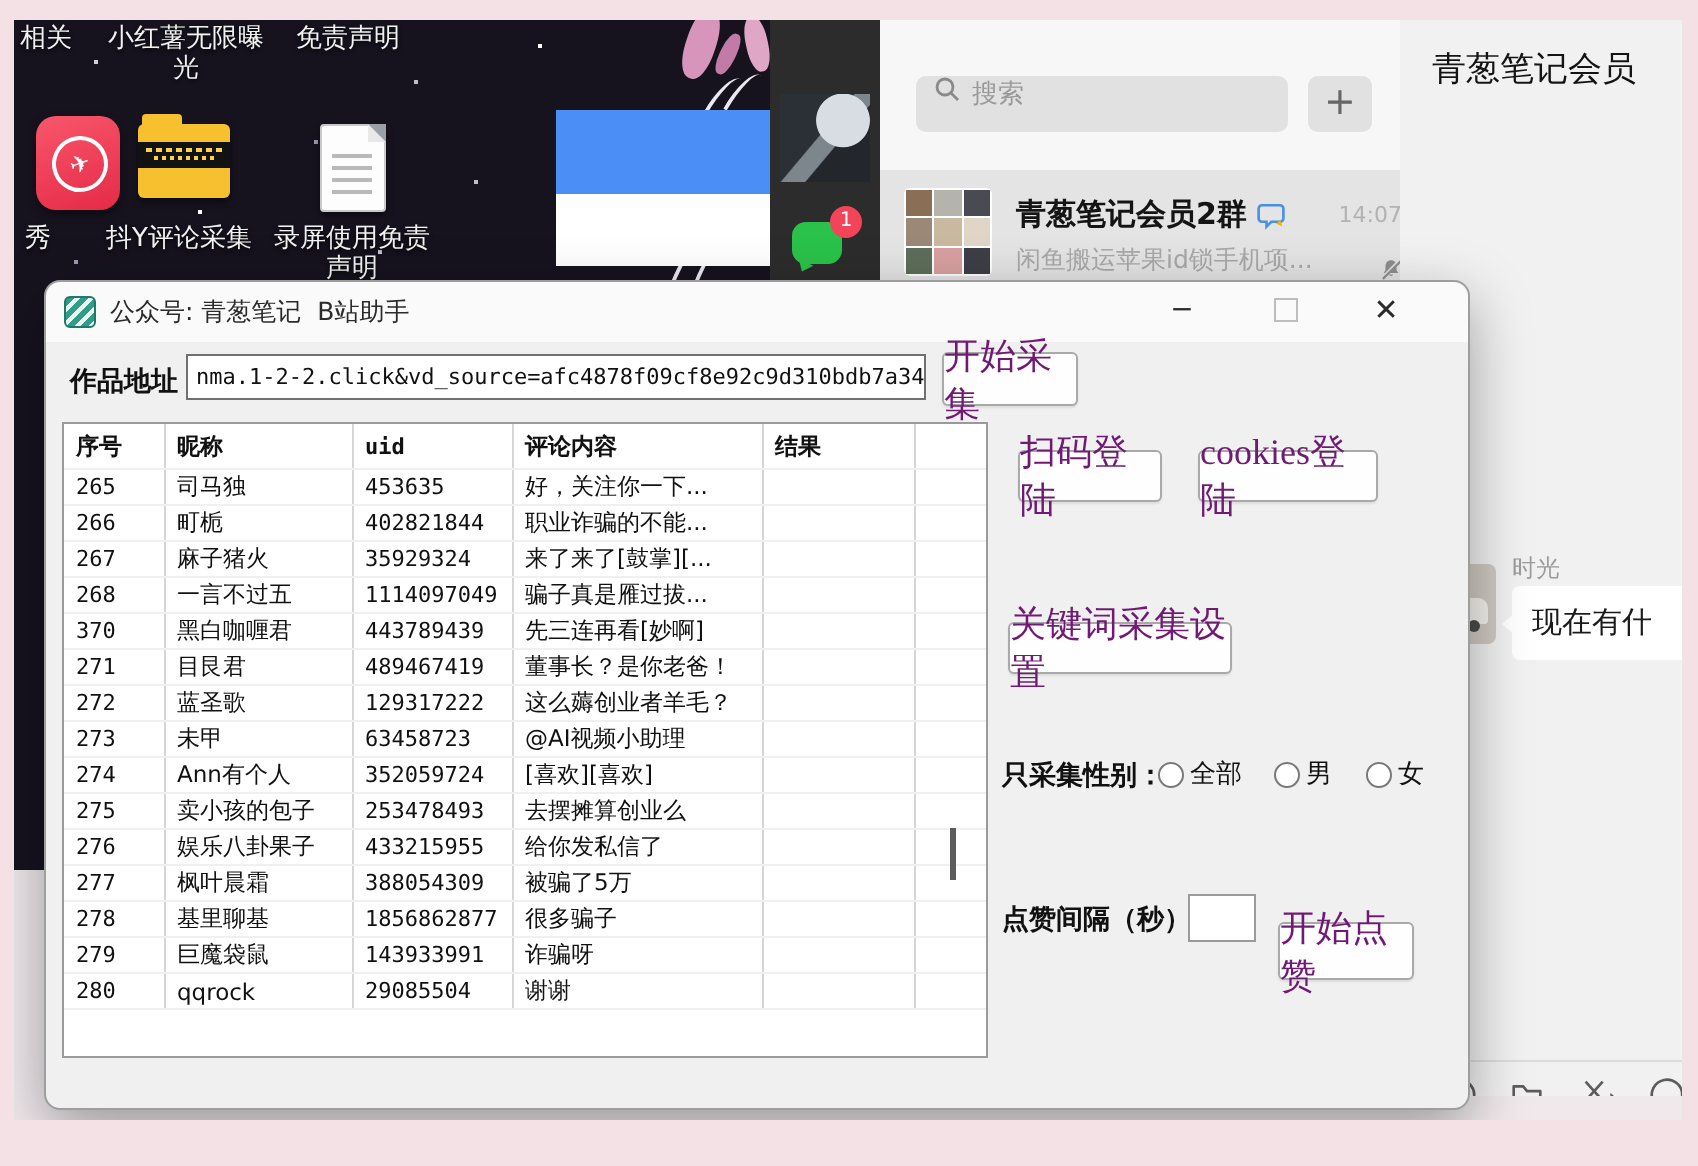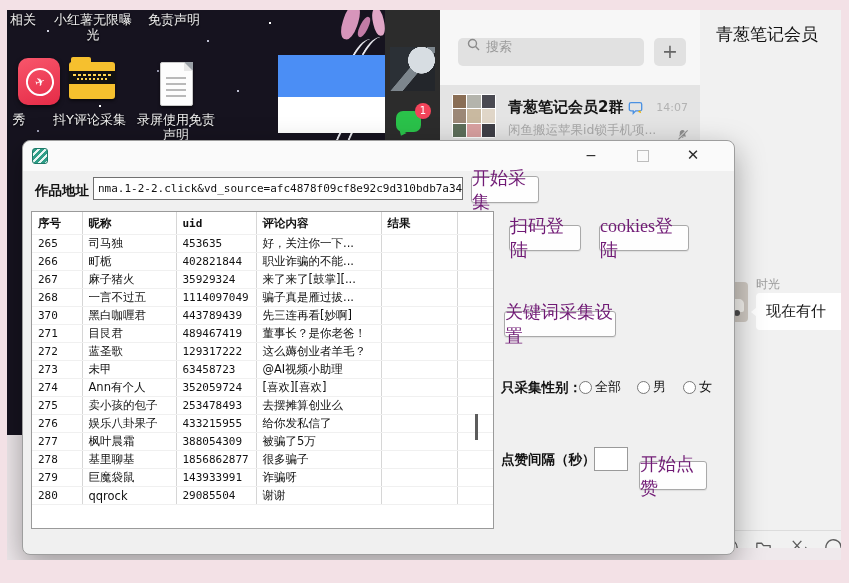--- a/index.html
+++ b/index.html
@@ -65,21 +65,21 @@
   .unread-badge{left:19px;top:-8px;width:16px;height:16px;background:#f3445a;border-radius:50%;
     color:#fff;font-size:10px;line-height:16px;text-align:center;}
 
   
   .wx-list{left:433px;top:0;width:260px;height:545px;background:#f7f7f7;border-right:1px solid #e4e4e4;}
   .search-box{left:18px;top:28px;width:186px;height:28px;background:#e1e1e1;border-radius:5px;
     display:flex;align-items:flex-start;color:#999;font-size:13px;}
   .search-box svg{margin:0 6px 0 9px;}
   .add-btn{left:214px;top:28px;width:32px;height:28px;background:#e1e1e1;border-radius:5px;
     color:#666;font-size:19px;line-height:26px;text-align:center;}
-  .chat-item{left:0;top:75px;width:260px;height:62px;background:#e4e4e4;}
+  .chat-item{left:0;top:75px;width:260px;height:62px;background:#e4e4e4;padding-left:13px;}
   .grid-avatar{left:12px;top:9px;width:44px;height:44px;background:#fff;border-radius:3px;
     display:grid;grid-template-columns:1fr 1fr 1fr;grid-template-rows:1fr 1fr 1fr;gap:1px;padding:1px;box-sizing:border-box;}
   .grid-avatar i{display:block;}
   .chat-name{left:68px;top:13px;font-size:15px;font-weight:600;color:#141414;white-space:nowrap;}
   .chat-time{right:12px;top:16px;font-size:11px;color:#b2b2b2;}
   .chat-preview{left:68px;top:37px;width:150px;font-size:12.5px;color:#a8a8a8;white-space:nowrap;overflow:hidden;}
   .mute-icon{right:12px;top:40px;}
   .call-icon{display:inline-block;vertical-align:-3px;margin-left:5px;}
 
   
@@ -270,20 +270,21 @@
         <svg width="19" height="19" viewBox="0 0 20 20">
             <path d="M18 10 a8 8 0 1 0 -3.2 6.3 l3.2 2.7 z" fill="none" stroke="#5c5c5c" stroke-width="1.4"></path>
           </svg>
       </span>
     </div>
   </div>
 
   <div class="abs app-win">
     <div class="abs titlebar">
       <div class="abs app-icon"></div>
+      <div class="abs app-title">公众号: 青葱笔记  B站助手</div>
       <div class="abs winbtn btn-min">−</div>
       <div class="abs winbtn btn-max"><i></i></div>
       <div class="abs winbtn btn-close">✕</div>
     </div>
 
     <div class="abs field-label url-label">作品地址：</div>
     <div class="abs url-input">nma.1-2-2.click&amp;vd_source=afc4878f09cf8e92c9d310bdb7a34de9</div>
     <div class="abs app-btn btn-collect">开始采集</div>
 
     <div class="abs tbl-wrap">

